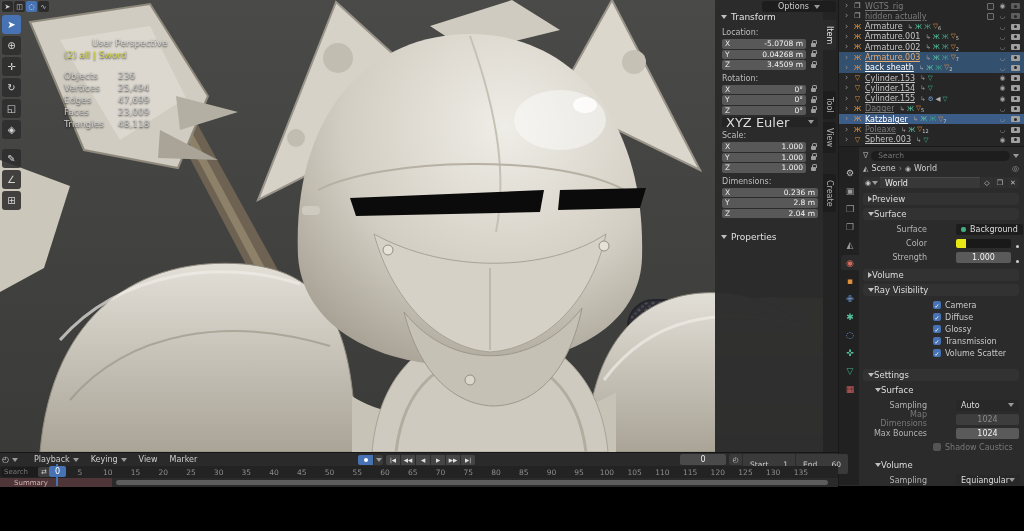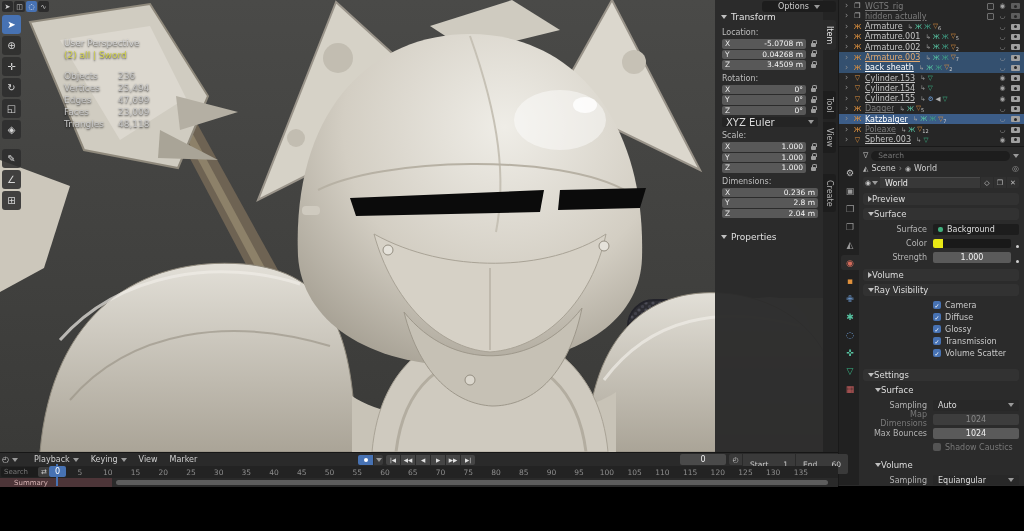--- a/index.html
+++ b/index.html
@@ -9,21 +9,21 @@
   #viewport{position:absolute;left:0;top:0;width:838px;height:452px;background:#434341;overflow:hidden;}
   #scene{position:absolute;left:0;top:0;pointer-events:none;}
   #mini-toolbar{position:absolute;left:2px;top:1px;display:flex;gap:1px;}
   .mbtn{width:11px;height:11px;background:#2c2c2c;border-radius:2px;display:flex;align-items:center;justify-content:center;color:#cfcfcf;font-size:7px;}
   .mbtn.on{background:#4772b3;color:#fff;}
   #toolbar{position:absolute;left:2px;top:15px;display:flex;flex-direction:column;gap:2px;}
   .tbtn{width:19px;height:19px;background:rgba(45,45,45,.88);border-radius:3px;display:flex;align-items:center;justify-content:center;color:#d6d6d6;font-size:10px;}
   .tbtn.on{background:#4772b3;color:#fff;}
   .tbtn:nth-child(7){margin-top:8px;}
   #overlay{position:absolute;left:64px;top:38px;text-shadow:0 1px 2px rgba(0,0,0,.85);}
-  .vlabel{color:#d4d4d4;}
+  .vlabel{color:#d4d4d4;margin-left:28px;}
   .clabel{color:#d3d34e;margin-top:2px;}
   #stats{margin-top:10px;}
   .srow{display:flex;line-height:12px;color:#c9c9c9;}
   .sk{width:54px;}
   #options-btn{position:absolute;top:1px;left:762px;width:74px;height:11px;background:#1d1d1d;border-radius:3px;
        display:flex;align-items:center;justify-content:center;gap:5px;color:#cdcdcd;font-size:8px;z-index:5;}
   .cdown{width:0;height:0;border-left:3px solid transparent;border-right:3px solid transparent;border-top:4px solid #9a9a9a;}
   .tri-open{width:0;height:0;border-left:3.5px solid transparent;border-right:3.5px solid transparent;border-top:4.5px solid #c0c0c0;}
   .tri-closed{width:0;height:0;border-top:3.5px solid transparent;border-bottom:3.5px solid transparent;border-left:4.5px solid #c0c0c0;}
   
@@ -31,21 +31,21 @@
   .phdr{display:flex;align-items:center;gap:4px;color:#e0e0e0;height:14px;padding-left:6px;}
   #npanel-body{padding:0 5px 0 7px;}
   .glab{color:#bdbdbd;font-size:8px;margin:4px 0 2px;}
   .frow{display:flex;align-items:center;gap:3px;margin-bottom:1px;}
   .ffield{flex:1;display:flex;height:9.5px;align-items:center;background:#585858;border-radius:2px;padding:0 3px;font-size:7.5px;color:#eee;}
   .fax{color:#e8e8e8;}
   .fval{margin-left:auto;color:#f5f5f5;}
   .lockw{width:9px;display:flex;justify-content:center;}
   .lockb{width:5px;height:4px;background:#9e9e9e;border-radius:1px;position:relative;margin-top:2px;}
   .lockb::before{content:"";position:absolute;left:.5px;top:-3px;width:3px;height:3px;border:1px solid #9e9e9e;border-bottom:none;border-radius:2px 2px 0 0;}
-  .fdrop{display:flex;align-items:center;height:10px;background:#242424;border-radius:2px;margin:2px 0 3px;padding:0 4px;font-size:10px;color:#dcdcdc;}
+  .fdrop{display:flex;align-items:center;height:10px;background:#242424;border-radius:2px;margin:2px 0 3px;padding:0 4px;font-size:13px;color:#dcdcdc;}
   .fdrop .cdown{margin-left:auto;}
   #ntabs{position:absolute;left:823px;top:0;width:15px;height:452px;background:#242424;display:flex;flex-direction:column;align-items:flex-start;padding-top:20px;box-sizing:border-box;}
   .ntab{writing-mode:vertical-rl;font-size:8px;color:#b2b2b2;background:#1d1d1d;border-radius:0 3px 3px 0;padding:6px 2px;width:9px;margin-bottom:3px;}
   .ntab.on{background:#2a2a2a;color:#eaeaea;}
   .ntab:nth-child(2){margin-top:38px;}
   .ntab:nth-child(4){margin-top:18px;}
   
   #outliner{position:absolute;left:838px;top:0;width:186px;height:146px;background:#262626;display:flex;flex-direction:column;
        padding:1px 0;box-sizing:border-box;border-left:1px solid #191919;}
   .orow{flex:1;display:flex;align-items:center;padding:0 4px 0 6px;gap:2px;font-size:8px;color:#c3c3c3;}
@@ -82,21 +82,21 @@
   .dbico{width:17px;height:11px;background:#303030;border-radius:2px 0 0 2px;display:flex;align-items:center;justify-content:center;gap:1px;font-size:7px;color:#c8c8c8;}
   .dbname{flex:1;height:11px;background:#383838;border-top:1px solid #4a4a4a;display:flex;align-items:center;padding:0 5px;font-size:8px;color:#ececec;box-sizing:border-box;}
   .dbbtn{width:12px;height:11px;background:#303030;display:flex;align-items:center;justify-content:center;font-size:7px;color:#bdbdbd;margin-left:1px;}
   .dbbtn.last{border-radius:0 2px 2px 0;}
   .shdr{display:flex;align-items:center;gap:0;height:12px;background:#323232;border-radius:3px;margin:3px 0;padding:0 5px;font-size:8.5px;color:#dedede;}
   .shdr.sub{margin-left:7px;background:transparent;}
   .mt6{margin-top:6px;}.mt10{margin-top:10px;}
   .prow{display:flex;align-items:center;height:12px;margin:2px 0;}
   .plab{width:64px;text-align:right;padding-right:6px;color:#b4b4b4;font-size:8px;flex-shrink:0;}
   .plab.dim{color:#787878;}
-  .pctl{flex:1;display:flex;align-items:flex-end;gap:2px;}
+  .pctl{flex:1;display:flex;align-items:flex-end;gap:2px;margin-left:23px;}
   .pfield-dark{flex:1;height:11px;background:#1d1d1d;border-radius:2px;display:flex;align-items:center;gap:4px;padding:0 5px;font-size:8px;color:#dedede;}
   .gdot{width:5px;height:5px;border-radius:2px;background:#3fae7c;flex-shrink:0;}
   .colorbar{flex:1;height:9px;display:flex;border-radius:2px;overflow:hidden;}
   .colorchip{width:10px;}
   .colorrest{flex:1;background:#191919;}
   .slider{flex:1;height:11px;background:#5a5a5a;border-radius:2px;display:flex;align-items:center;justify-content:center;font-size:8px;color:#f2f2f2;}
   .slider.dim{background:#3d3d3d;color:#8a8a8a;}
   .keydot{width:3px;height:3px;border-radius:50%;background:#cfcfcf;margin-left:3px;flex-shrink:0;}
   .pdrop{flex:1;height:11px;background:#282828;border-radius:2px;display:flex;align-items:center;padding:0 5px;font-size:8px;color:#dedede;}
   .pdrop .cdown{margin-left:auto;}

